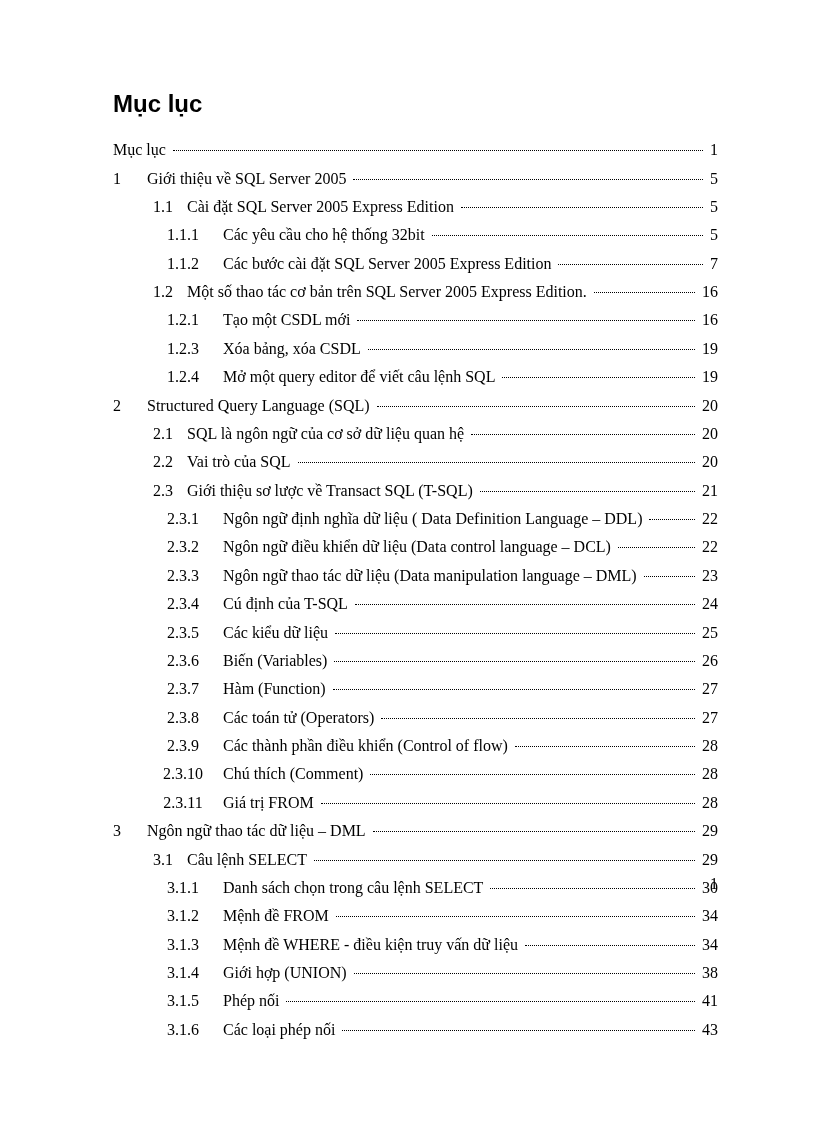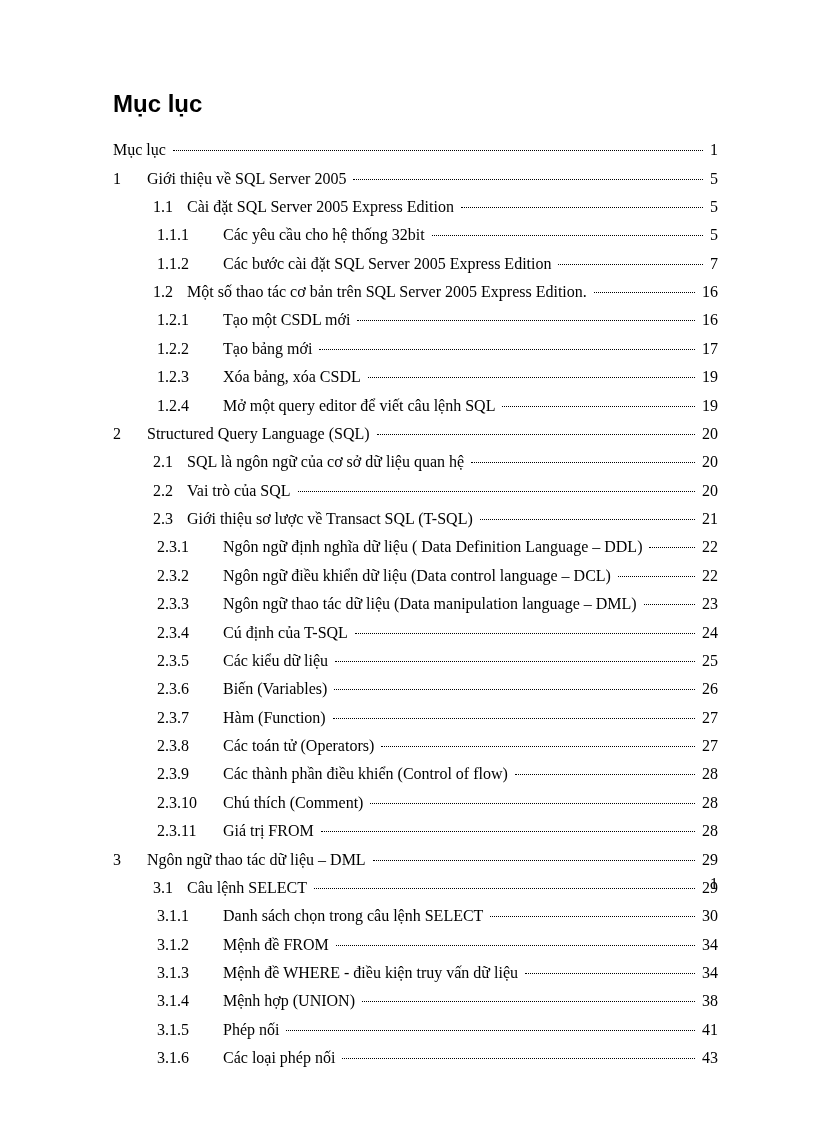--- a/index.html
+++ b/index.html
@@ -56,21 +56,21 @@
   .toc-page {
     flex: 0 0 auto;
     padding-left: 4px;
   }
   .level-0 { padding-left: 0px; }
   .level-1 { padding-left: 0px; }
   .level-2 { padding-left: 22px; }
   .level-3 { padding-left: 44px; }
   .level-1 .toc-num { min-width: 20px; }
   .level-2 .toc-num { min-width: 38px; text-align: right; }
-  .level-3 .toc-num { min-width: 52px; }
+  .level-3 .toc-num { min-width: 52px; text-align: center; }
   .page-number {
     position: absolute;
     bottom: 48px;
     right: 98px;
     font-size: 16px;
   }
 </style>
 </head>
 <body>
 
@@ -113,26 +113,20 @@
         <span class="toc-dots"></span>
         <span class="toc-page">16</span>
       </div>
       <div class="toc-row level-3">
         <span class="toc-num">1.2.1</span>
         <span class="toc-text">Tạo một CSDL mới</span>
         <span class="toc-dots"></span>
         <span class="toc-page">16</span>
       </div>
       <div class="toc-row level-3">
-        <span class="toc-num">1.2.2</span>
-        <span class="toc-text">Tạo bảng mới</span>
-        <span class="toc-dots"></span>
-        <span class="toc-page">17</span>
-      </div>
-      <div class="toc-row level-3">
         <span class="toc-num">1.2.3</span>
         <span class="toc-text">Xóa bảng, xóa CSDL</span>
         <span class="toc-dots"></span>
         <span class="toc-page">19</span>
       </div>
       <div class="toc-row level-3">
         <span class="toc-num">1.2.4</span>
         <span class="toc-text">Mở một query editor để viết câu lệnh SQL</span>
         <span class="toc-dots"></span>
         <span class="toc-page">19</span>
@@ -252,21 +246,21 @@
         <span class="toc-page">34</span>
       </div>
       <div class="toc-row level-3">
         <span class="toc-num">3.1.3</span>
         <span class="toc-text">Mệnh đề WHERE -  điều kiện truy vấn dữ liệu</span>
         <span class="toc-dots"></span>
         <span class="toc-page">34</span>
       </div>
       <div class="toc-row level-3">
         <span class="toc-num">3.1.4</span>
-        <span class="toc-text">Mệnh hợp (UNION)</span>
+        <span class="toc-text">Giới hợp (UNION)</span>
         <span class="toc-dots"></span>
         <span class="toc-page">38</span>
       </div>
       <div class="toc-row level-3">
         <span class="toc-num">3.1.5</span>
         <span class="toc-text">Phép nối</span>
         <span class="toc-dots"></span>
         <span class="toc-page">41</span>
       </div>
       <div class="toc-row level-3">

